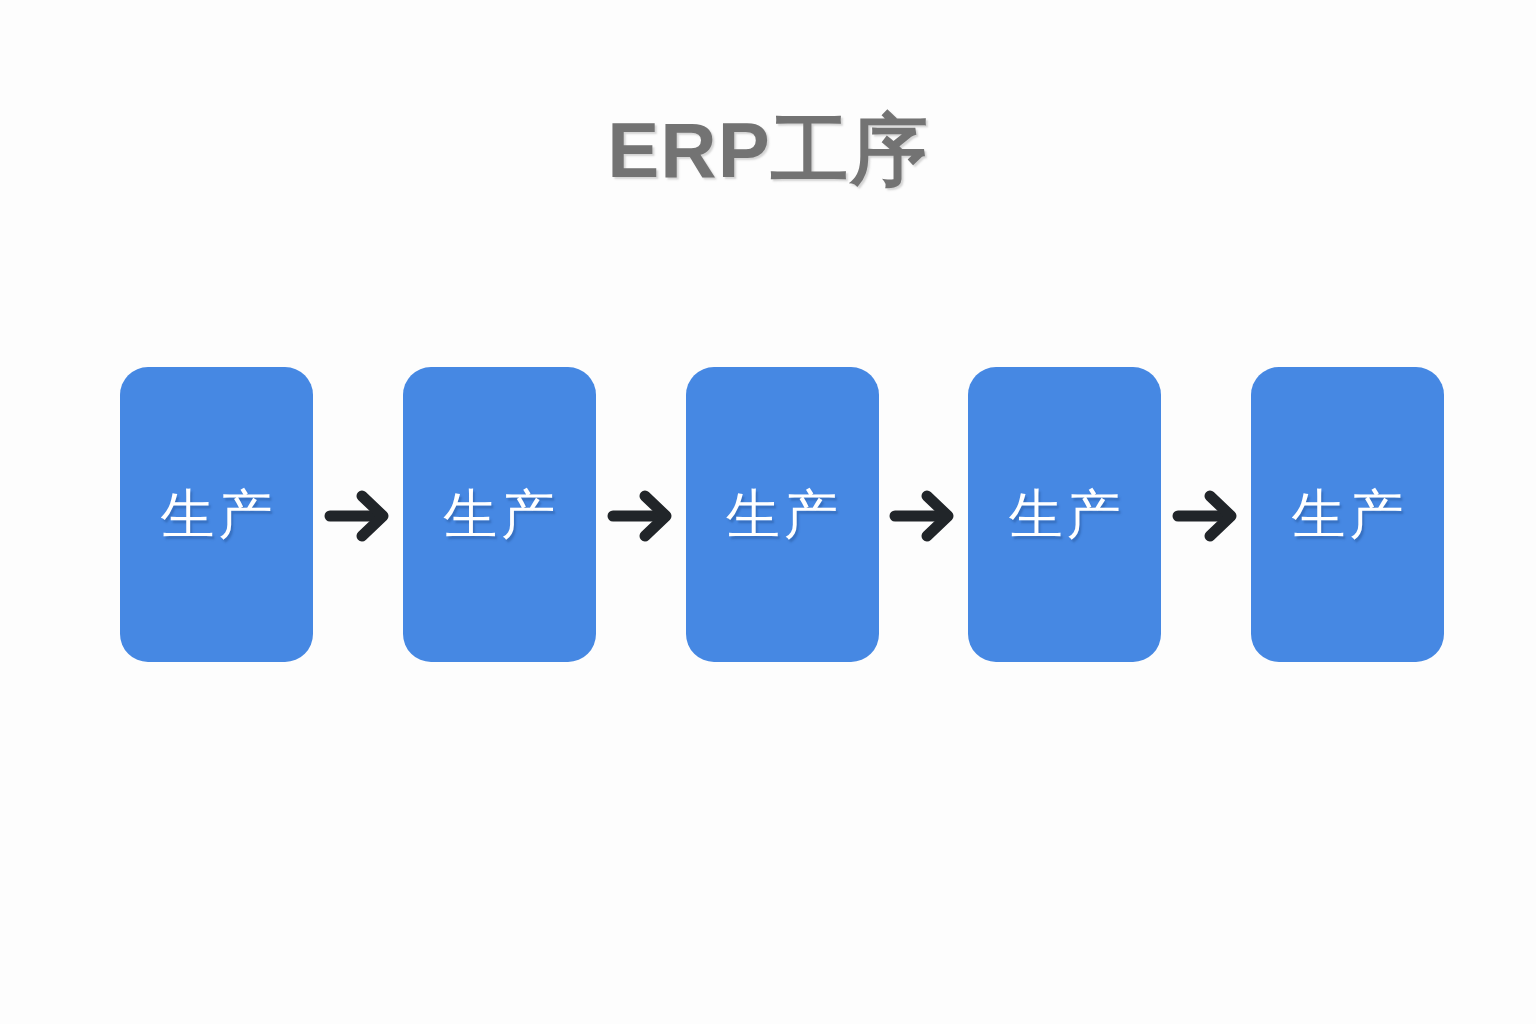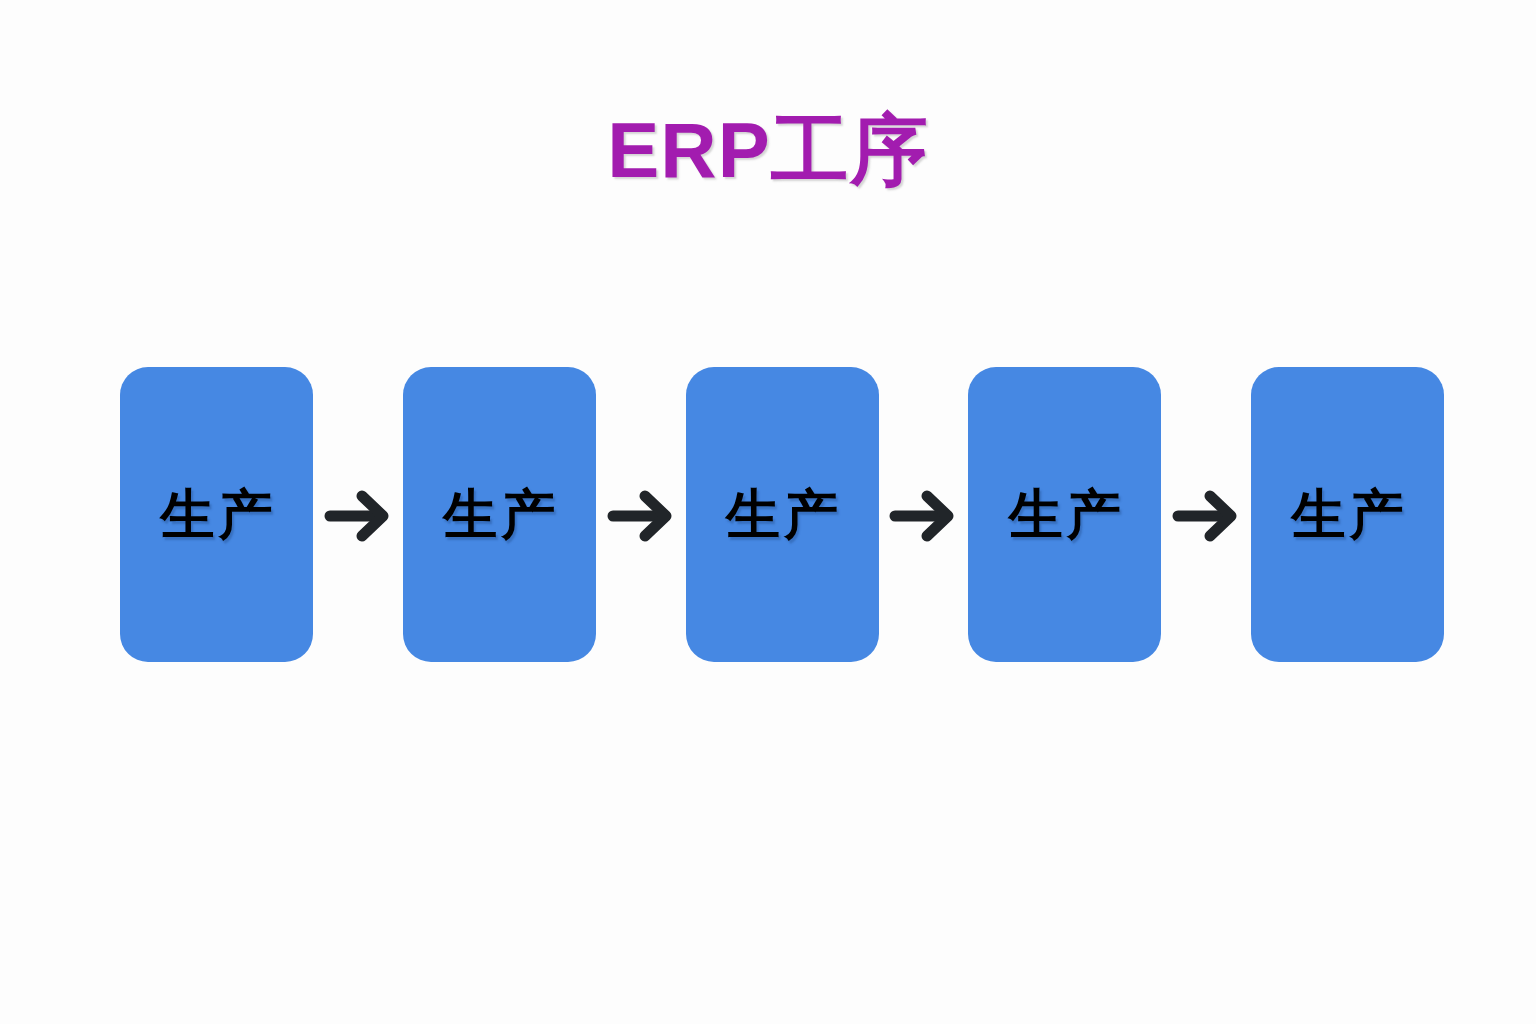--- a/index.html
+++ b/index.html
@@ -25,21 +25,21 @@
   .title {
     position: absolute;
     top: 104px;
     left: 0;
     width: 1536px;
     text-align: center;
     font-size: 78px;
     line-height: 92px;
     font-weight: 900;
     letter-spacing: 1px;
-    color: #a21caf;
+    color: #737373;
     text-shadow: 2px 2px 2px rgba(120,120,120,0.30);
     white-space: nowrap;
     -webkit-font-smoothing: antialiased;
   }
 
   
   .flow {
     position: absolute;
     top: 366px;
     left: 120px;
@@ -60,24 +60,24 @@
     display: flex;
     flex-direction: column;
     align-items: center;
     justify-content: center;
     box-sizing: border-box;
   }
 
   .node-label {
     display: block;
     text-align: center;
-    color: #000000;
+    color: #ffffff;
     font-size: 54px;
     line-height: 80px;
-    font-weight: 700;
+    font-weight: 400;
     letter-spacing: 4px;
     text-indent: 4px;
     text-shadow: 2px 3px 2px rgba(30,70,130,0.35);
     white-space: nowrap;
     -webkit-font-smoothing: antialiased;
   }
 
   .arrow {
     flex: 0 0 72px;
     width: 72px;

